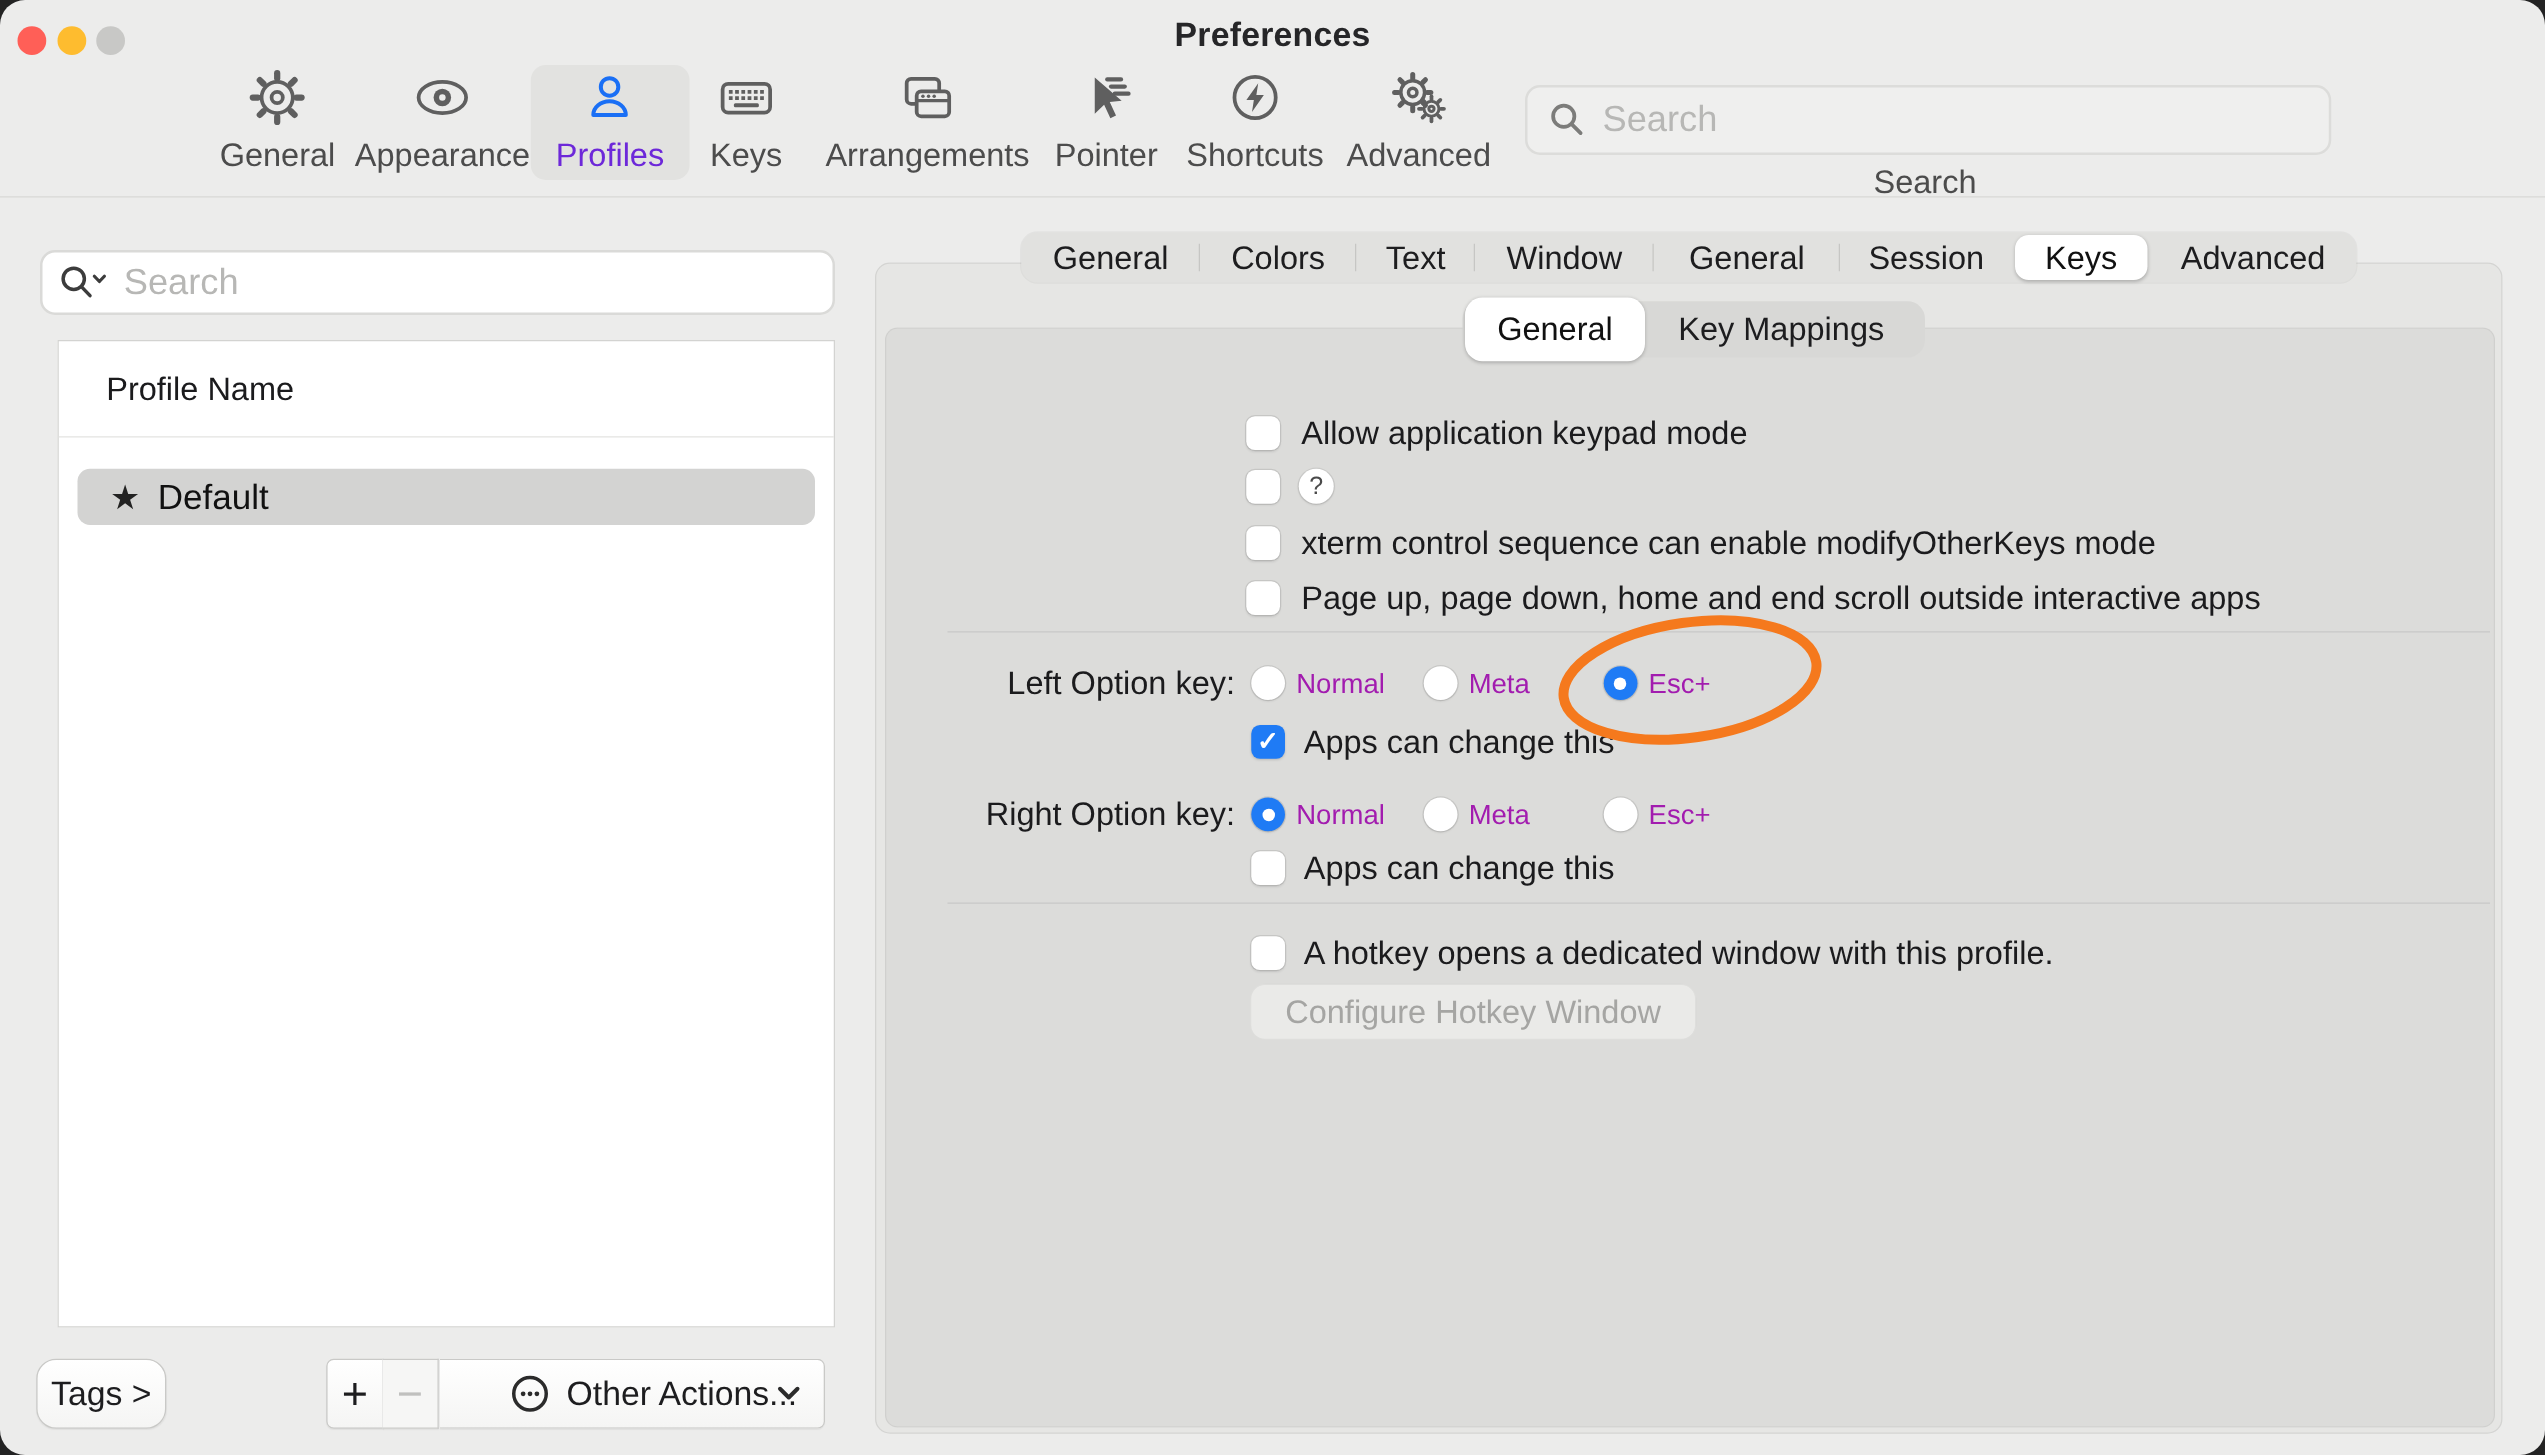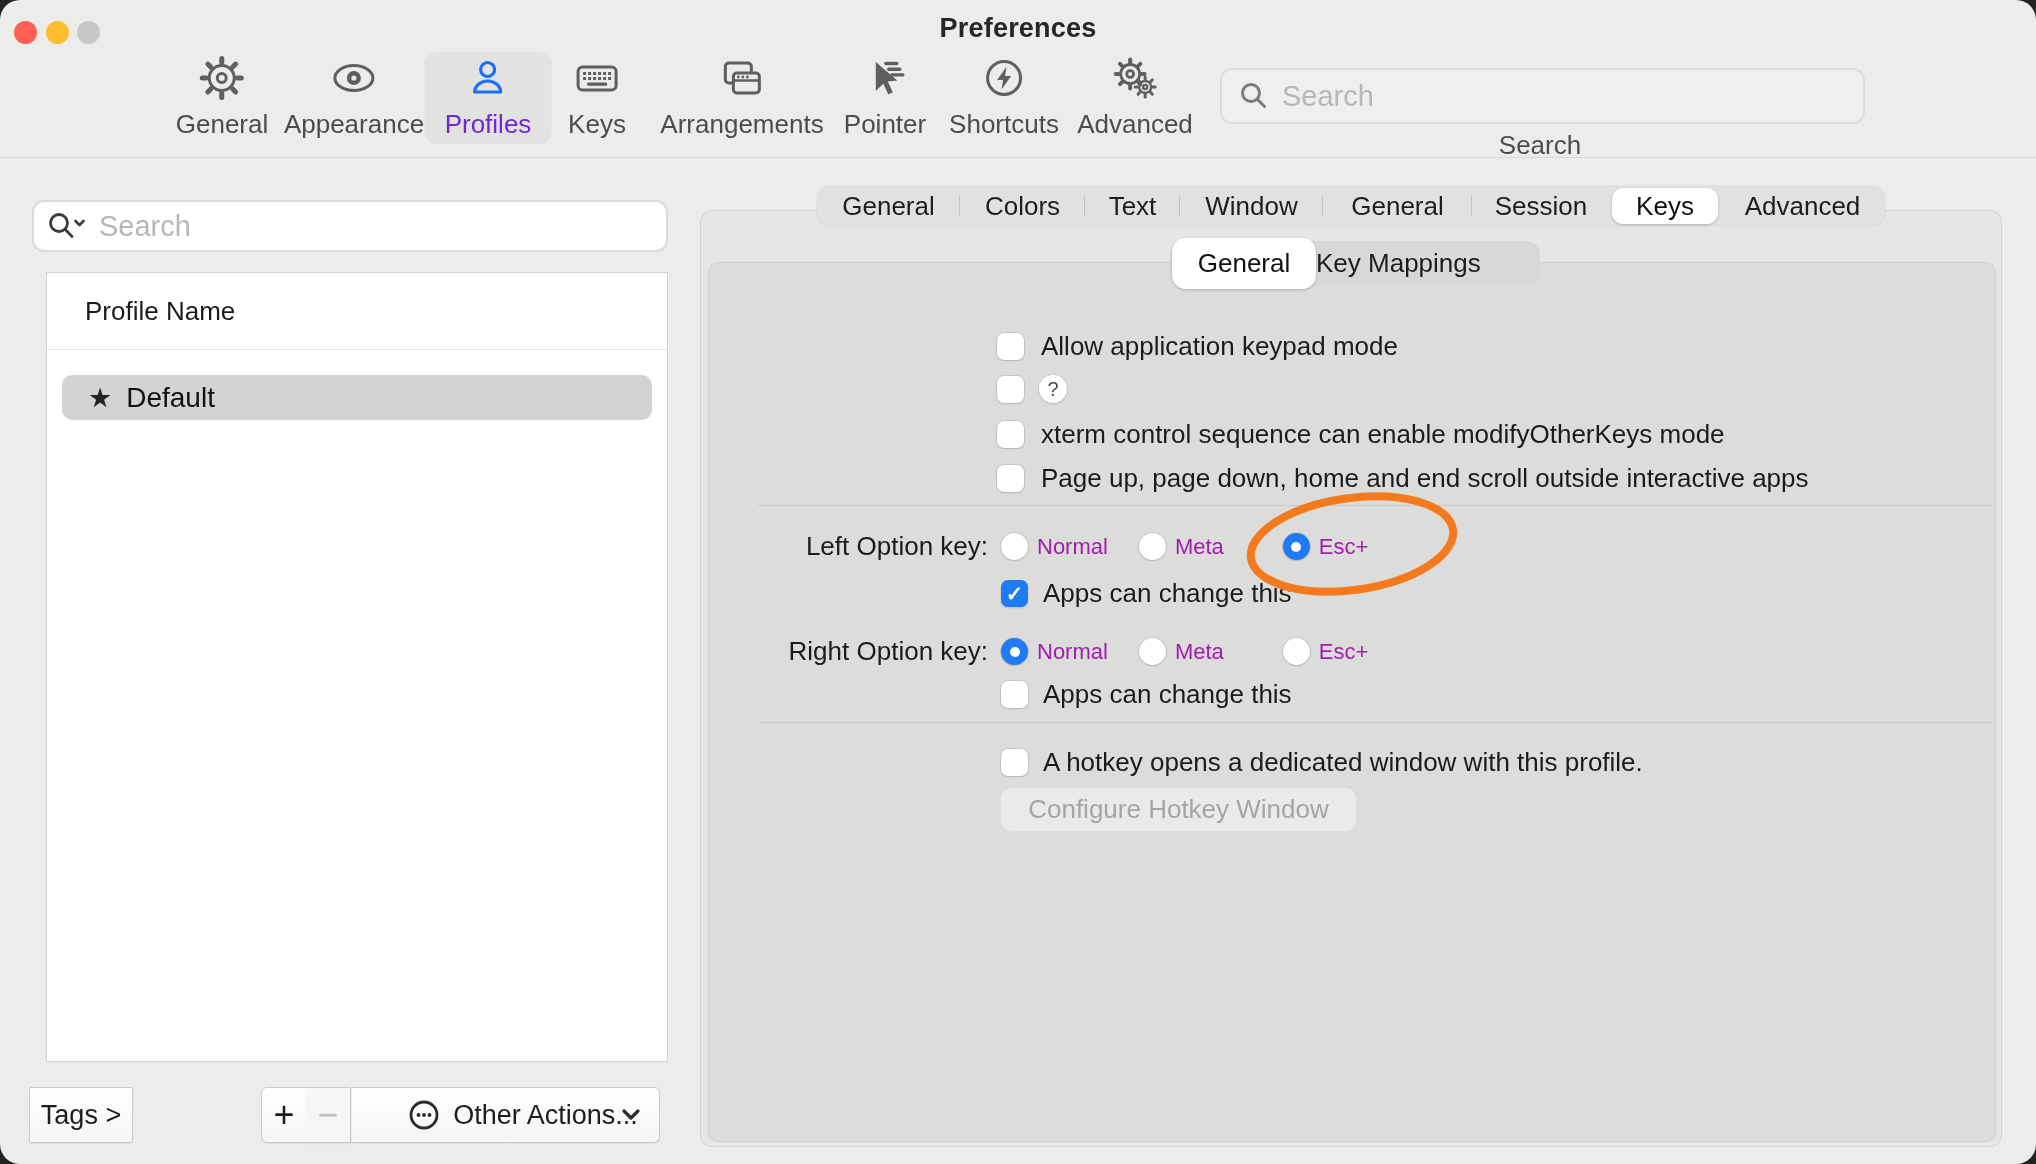--- a/index.html
+++ b/index.html
@@ -29,21 +29,21 @@
     border:1px solid #d3d3d1;box-sizing:border-box;}
   #list-header{position:absolute;left:0;top:0;width:100%;height:77px;border-bottom:1px solid #e3e3e1;
     box-sizing:border-box;display:flex;align-items:center;}
   #list-header span{margin-left:38px;font-size:26px;color:#1b1b1d;}
   #profile-row{position:absolute;left:15px;top:102px;width:590px;height:45px;background:#d3d3d2;
     border-radius:10px;display:flex;align-items:center;}
   #profile-row .star{margin-left:26px;font-size:27px;color:#222;}
   #profile-row .pname{margin-left:14px;font-size:28px;color:#111;}
 
   .macbtn{position:absolute;background:linear-gradient(#ffffff,#f5f5f4);border:1px solid #c9c9c7;
-    border-radius:2px;box-sizing:border-box;display:flex;align-items:center;justify-content:center;
+    border-radius:16px;box-sizing:border-box;display:flex;align-items:center;justify-content:center;
     font-size:27px;color:#1d1d1f;box-shadow:0 1px 1px rgba(0,0,0,.05);}
   .macbtn.disabled{color:#c0c0be;background:#f6f6f5;}
 
   
   #panel-outer{position:absolute;left:700px;top:210px;width:1302px;height:937px;background:#e6e6e4;
     border:1px solid rgba(0,0,0,.08);border-radius:12px;box-sizing:border-box;}
   #panel-inner{position:absolute;left:708px;top:262px;width:1288px;height:880px;background:#dcdcda;
     border:1px solid rgba(0,0,0,.05);border-radius:10px;box-sizing:border-box;}
 
   #main-tabs{position:absolute;left:817px;top:186px;width:1068px;height:40px;background:#e1e1df;
@@ -54,21 +54,21 @@
   .seg-sel{position:absolute;inset:2px;background:#fff;border-radius:11px;
     box-shadow:0 1px 3px rgba(0,0,0,.22);display:flex;align-items:center;justify-content:center;
     font-size:26px;color:#111;}
 
   #sub-tabs{position:absolute;left:1170px;top:241px;width:370px;height:45px;background:#d8d8d6;
     border-radius:14px;}
   #subtab-selected{position:absolute;left:2px;top:-3px;width:144px;height:51px;background:#fff;
     border-radius:14px;box-shadow:0 1px 3px rgba(0,0,0,.22);display:flex;align-items:center;
     justify-content:center;font-size:26px;color:#111;}
   #subtab-other{position:absolute;left:146px;top:0;width:218px;height:45px;display:flex;
-    align-items:center;font-size:26px;color:#1d1d1f;}
+    align-items:center;justify-content:center;font-size:26px;color:#1d1d1f;}
 
   .cb{width:27px;height:27px;background:#fff;border-radius:7px;flex:none;
     box-shadow:0 0 0 1px rgba(0,0,0,.09),0 1px 2px rgba(0,0,0,.10);}
   .cb.checked{background:#1f7bf5;box-shadow:0 1px 2px rgba(0,0,0,.15);display:flex;
     align-items:center;justify-content:center;}
   .cb.checked::after{content:'✓';color:#fff;font-size:21px;font-weight:bold;line-height:1;}
   .radio{width:27px;height:27px;background:#fff;border-radius:50%;flex:none;
     box-shadow:0 0 0 1px rgba(0,0,0,.09),0 1px 2px rgba(0,0,0,.10);}
   .radio.sel{background:#1f7bf5;display:flex;align-items:center;justify-content:center;}
   .radio.sel::after{content:'';width:10px;height:10px;background:#fff;border-radius:50%;}

